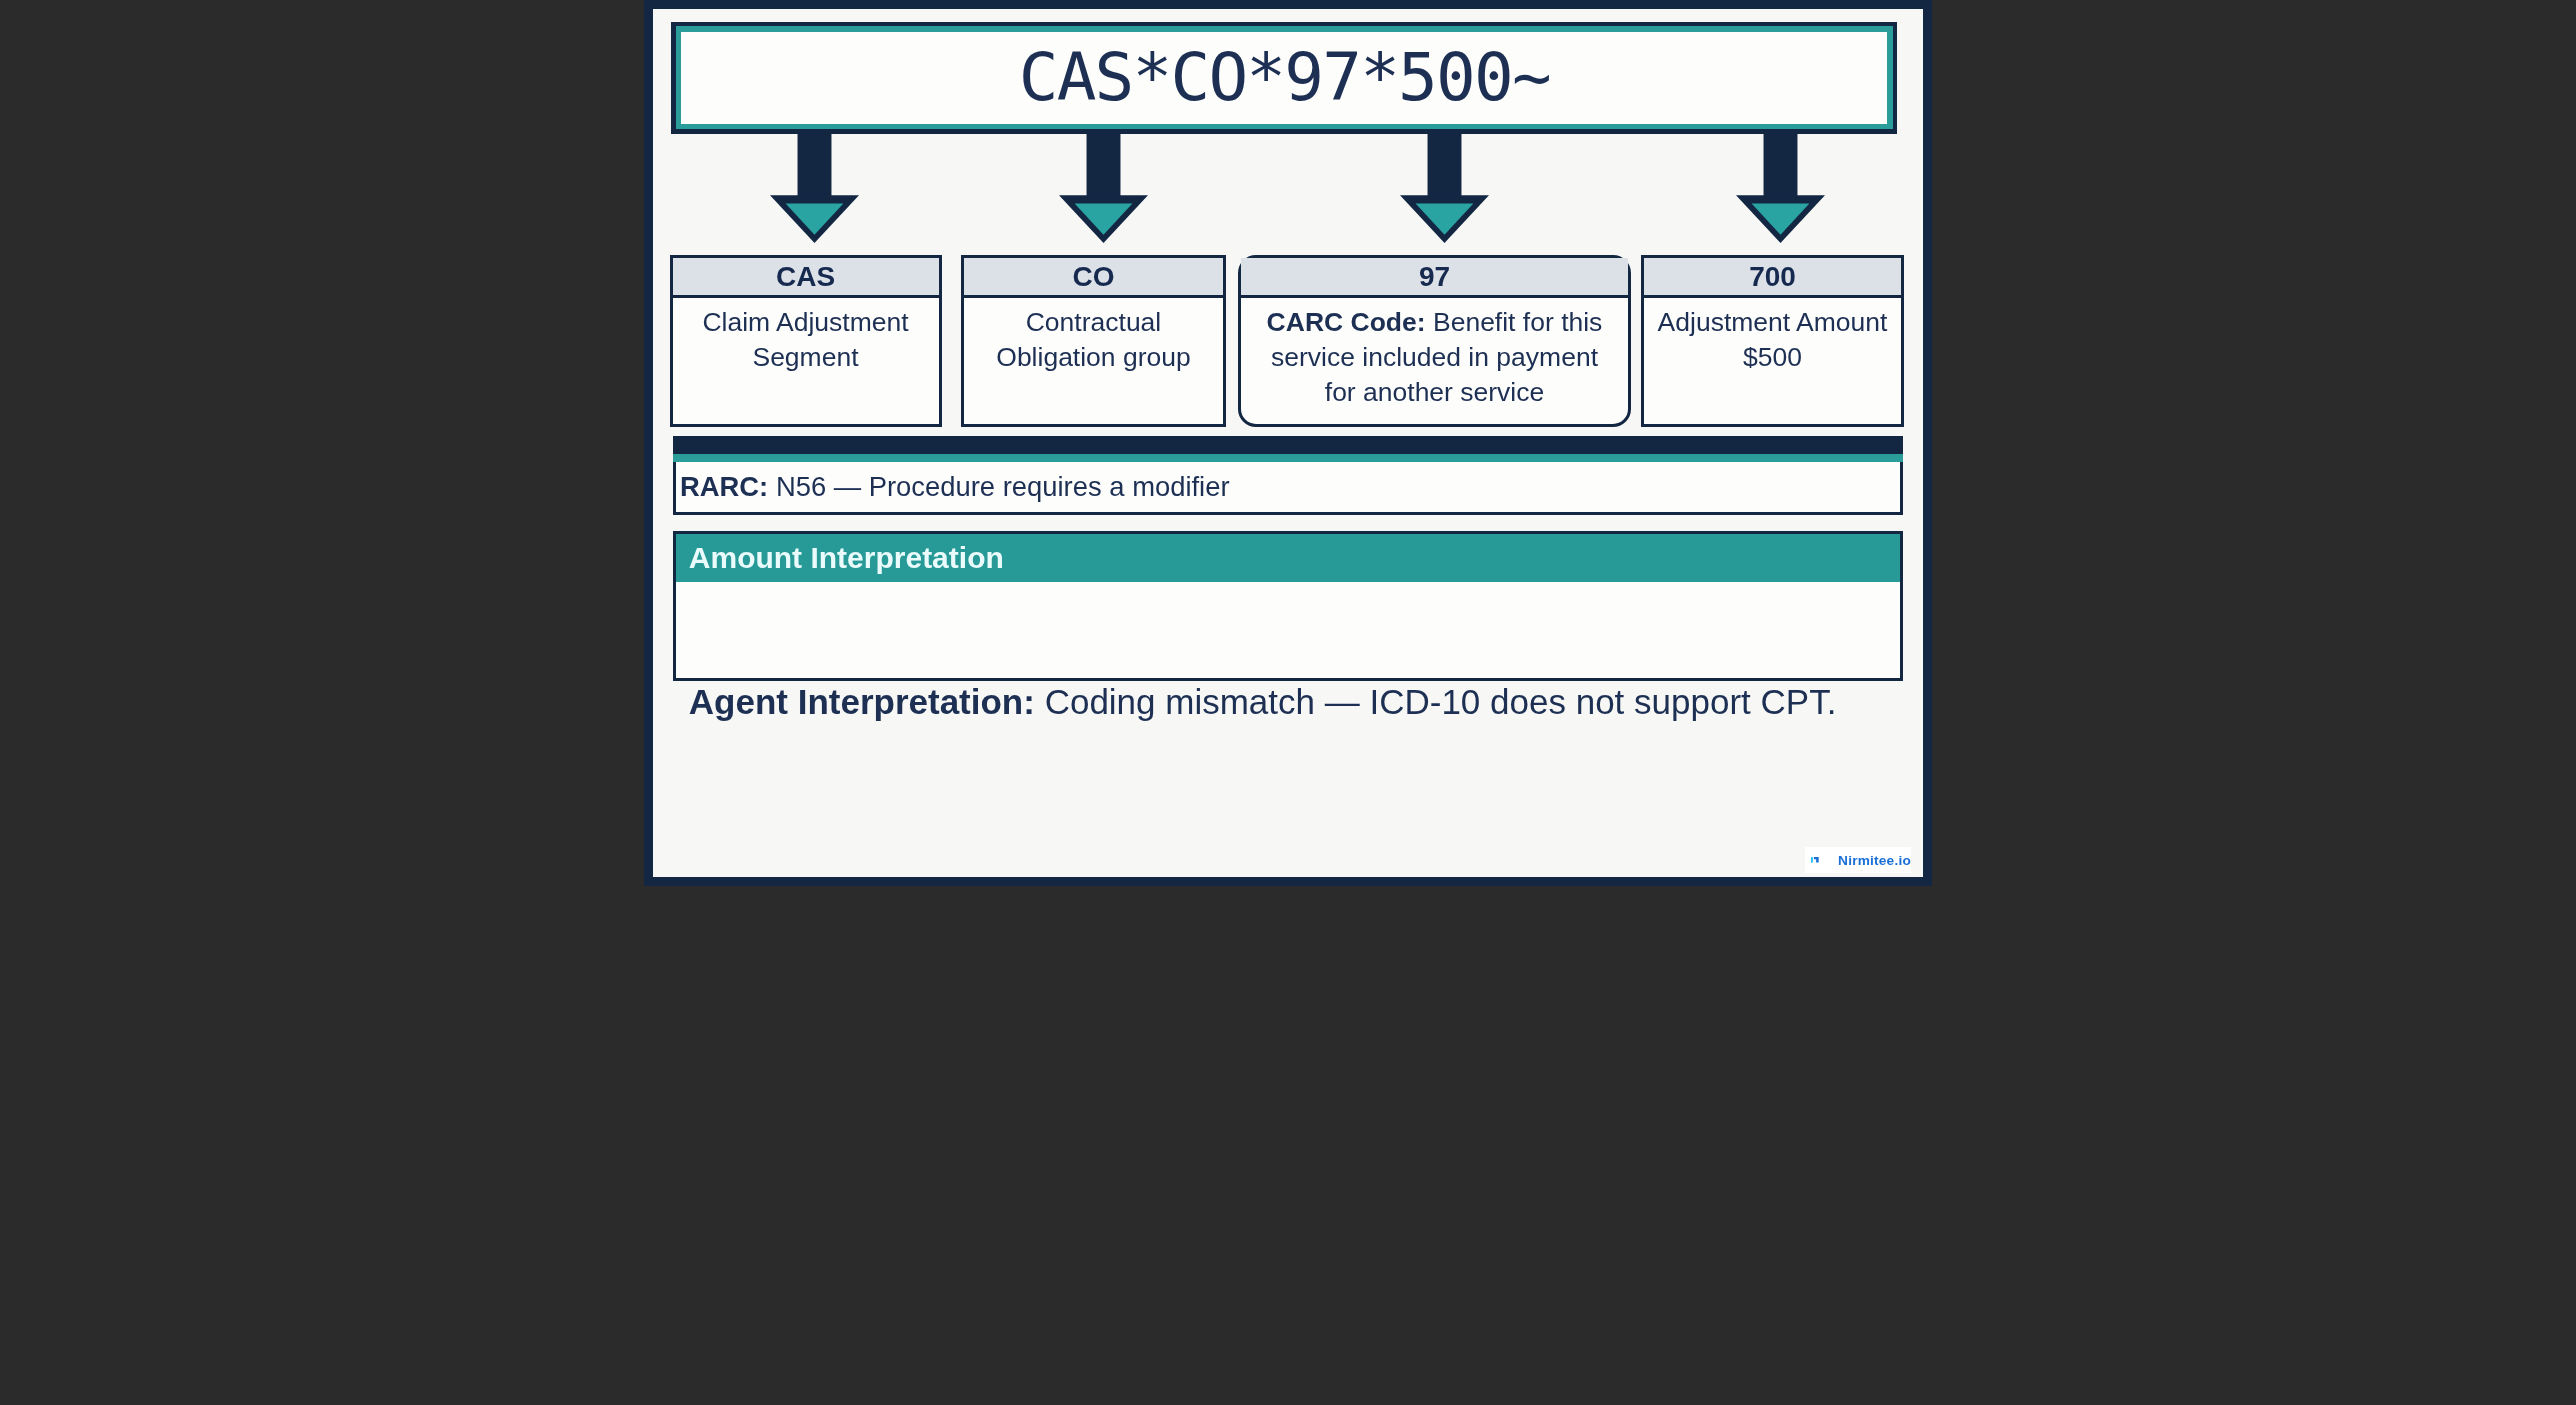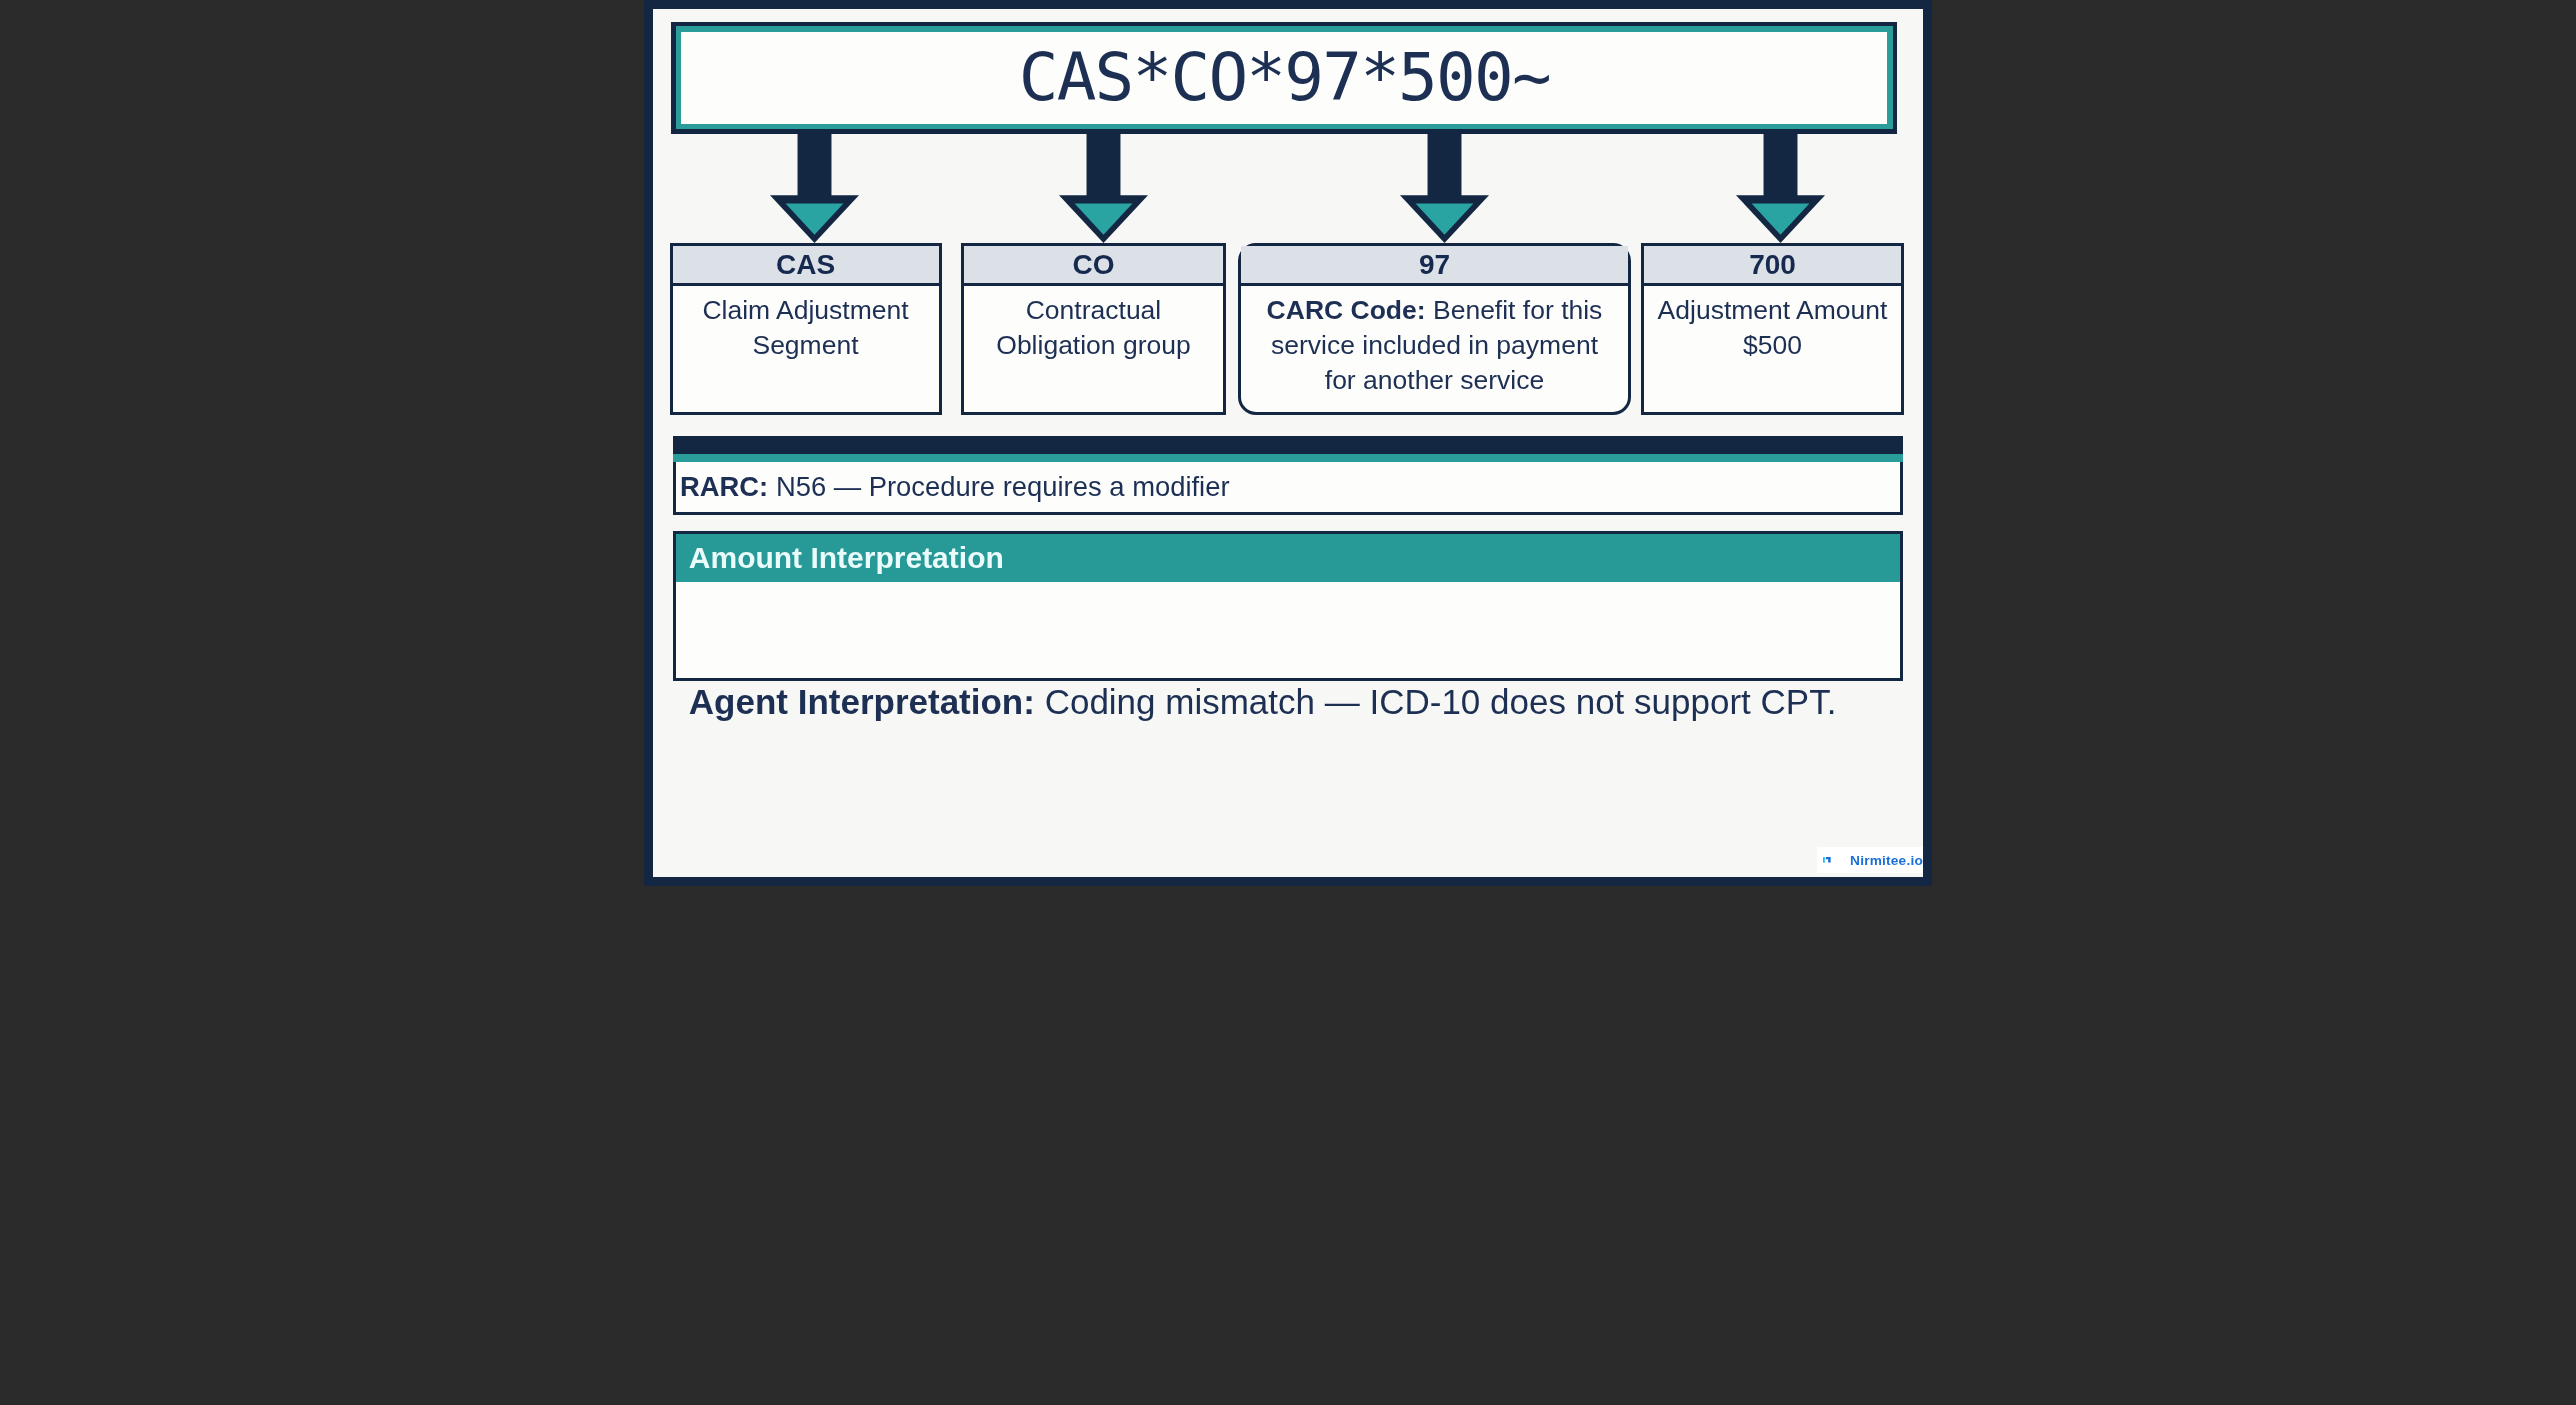--- a/index.html
+++ b/index.html
@@ -31,21 +31,21 @@
     font-family:"DejaVu Sans Mono", monospace;
     font-size:66px;
     letter-spacing:-1.8px;
     color:#1d3054;
     white-space:nowrap;
   }
   
   .arrow{position:absolute;width:89px;height:111px;top:123px;}
   
   .el-box{
-    position:absolute;top:234px;height:172px;
+    position:absolute;top:246px;height:172px;
     background:#fdfdfc;
     border:3.7px solid #132743;
     box-sizing:border-box;
   }
   .el-header{
     height:37px;line-height:37px;
     background:#dce1e8;
     border-bottom:3.7px solid #132743;
     text-align:center;
     font-size:28px;font-weight:bold;color:#16294e;
@@ -84,21 +84,21 @@
     font-size:30px;font-weight:bold;
     padding-left:12.8px;
   }
   .agent-body{
     padding:8.2px 12.8px 0 12.8px;
     font-size:35px;line-height:1.28;color:#1d3054;
     white-space:pre-wrap;
   }
   
   .logo{
-    position:absolute;right:0;bottom:3.7px;
+    position:absolute;right:12px;bottom:3.7px;
     width:106px;height:26.5px;
     background:#ffffff;
     display:flex;align-items:center;
     gap:19px;padding-left:6.4px;
     box-sizing:border-box;
     z-index:5;
   }
   .logo-text{
     font-size:13.7px;font-weight:bold;color:#1a70d6;letter-spacing:0.2px;
   }

